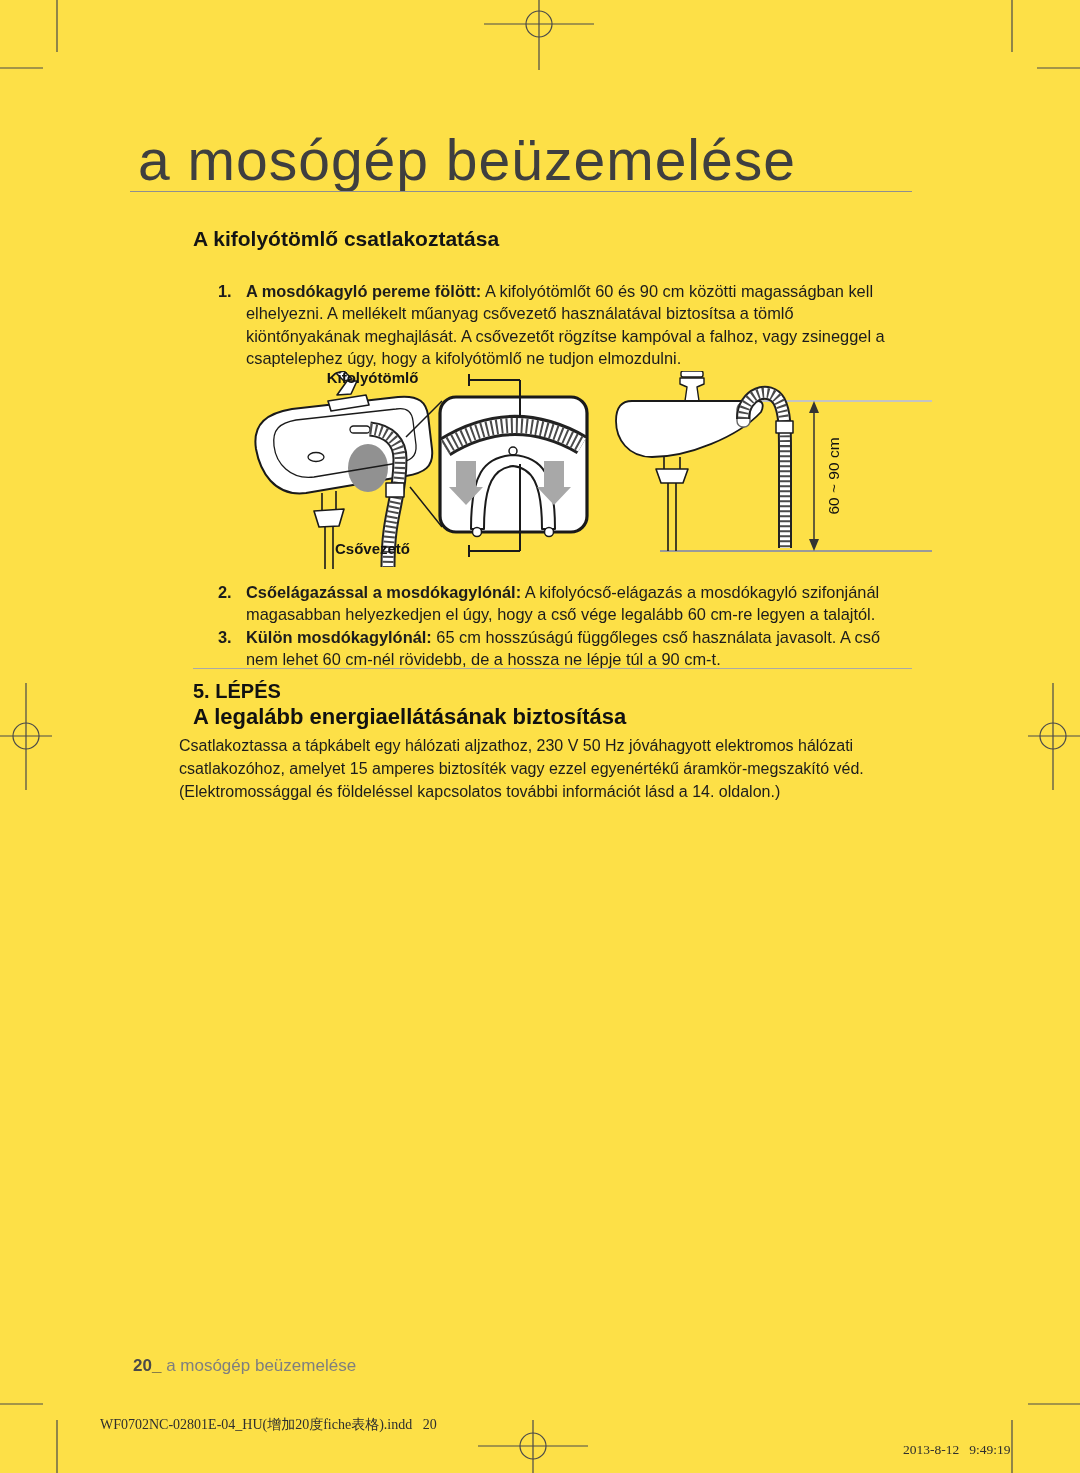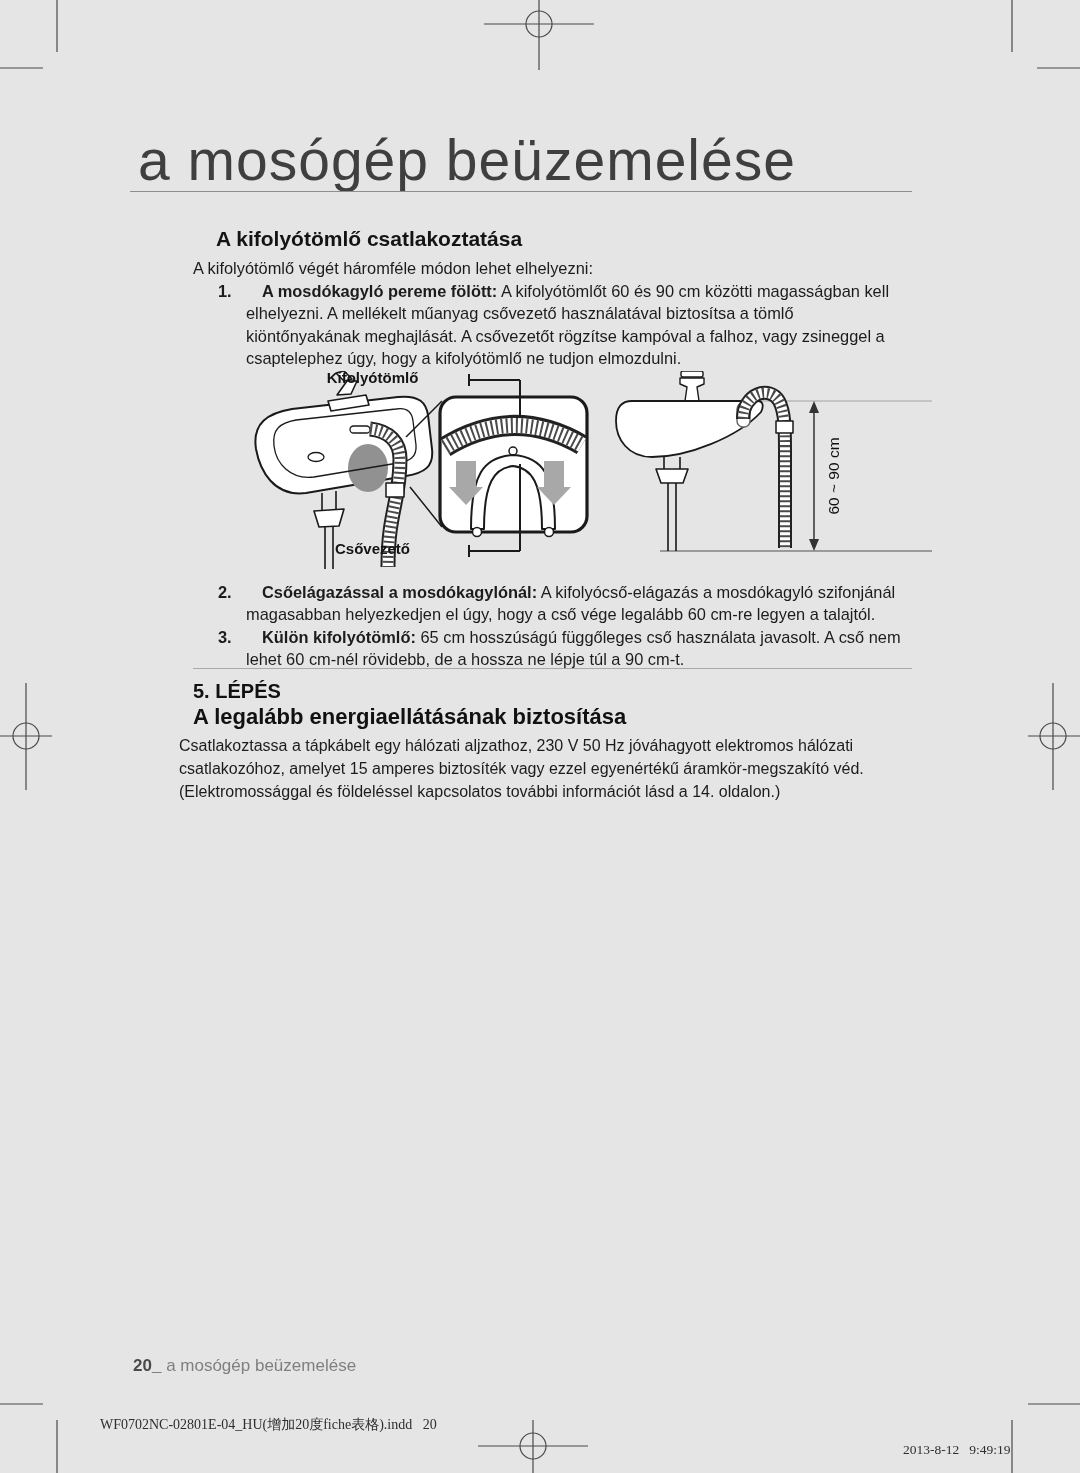--- a/index.html
+++ b/index.html
@@ -1,29 +1,29 @@
 <!DOCTYPE html>
 <html><head>
 <meta charset="utf-8">
 <style>
   html,body{margin:0;padding:0;background:#ffffff;}
-  #page{position:relative;width:1080px;height:1473px;background:#e5e5e5;overflow:hidden;
+  #page{position:relative;width:1080px;height:1473px;background:#fde047;overflow:hidden;
         font-family:"Liberation Sans",sans-serif;color:#1c1c1c;}
   .abs{position:absolute;}
   .cropmarks{position:absolute;left:0;top:0;pointer-events:none;}
   .page-title{left:138px;top:132px;font-size:57px;font-weight:200;color:#3f3f3f;
               letter-spacing:1px;line-height:1;}
   .title-rule{left:130px;top:191px;width:782px;height:1px;background:#8f8f8f;}
-  .sec-heading{left:193px;top:227px;font-size:21px;font-weight:700;color:#141414;margin-left:23px;}
+  .sec-heading{left:193px;top:227px;font-size:21px;font-weight:700;color:#141414;}
   .intro{left:193px;top:257px;font-size:16.4px;line-height:22.4px;}
   .olist{left:218px;width:690px;font-size:16.4px;line-height:22.4px;}
   .olist .row{display:flex;}
   .olist .num{width:28px;flex:0 0 28px;font-weight:700;}
   .olist .txt{flex:1;}
-  .olist .lead{font-weight:700;margin-left:16px;}
+  .olist .lead{font-weight:700;}
   .figure{left:240px;top:371px;}
   .fig-label{font-size:15px;font-weight:700;color:#141414;width:175px;text-align:center;}
   .rule2{left:193px;top:668px;width:719px;height:1px;background:#a9a9a9;}
   .step-label{left:193px;top:680px;font-size:20px;font-weight:700;color:#111;}
   .sec2-heading{left:193px;top:704px;font-size:22px;font-weight:700;color:#111;}
   .sec2-body{left:179px;top:734px;width:716px;font-size:16px;line-height:23px;}
   .footer{left:133px;top:1356px;font-size:17px;}
   .footer .pnum{font-weight:700;color:#4a4a4a;}
   .footer .plabel{color:#7f7f7f;}
   .print-info{font-family:"Liberation Serif",serif;font-size:14px;color:#2e2e2e;white-space:pre;}
@@ -57,21 +57,20 @@
         <path d="M533,1420 V1473 M478,1446 H588"></path>
           <circle cx="533" cy="1446" r="13"></circle>
       </g>
     </g>
   </svg>
 
   <div class="abs page-title">a mosógép beüzemelése</div>
   <div class="abs title-rule"></div>
 
   <div class="abs sec-heading">A kifolyótömlő csatlakoztatása</div>
-  <div class="abs intro">A kifolyótömlő végét háromféle módon lehet elhelyezni:</div>
 
   <div class="abs olist" style="top:280px;">
     <div class="row">
       <span class="num">1.</span>
       <span class="txt"><span class="lead">A mosdókagyló pereme fölött:</span><span> A kifolyótömlőt 60 és 90 cm közötti magasságban kell elhelyezni. A mellékelt műanyag csővezető használatával biztosítsa a tömlő kiöntőnyakának meghajlását. A csővezetőt rögzítse kampóval a falhoz, vagy zsineggel a csaptelephez úgy, hogy a kifolyótömlő ne tudjon elmozdulni.</span></span>
     </div>
   </div>
 
   <svg class="abs figure" width="700" height="205" viewBox="0 0 700 205">
 
@@ -153,21 +152,21 @@
   <div class="abs olist" style="top:581px;">
     <div class="row">
       <span class="num">2.</span>
       <span class="txt"><span class="lead">Csőelágazással a mosdókagylónál:</span><span> A kifolyócső-elágazás a mosdókagyló szifonjánál magasabban helyezkedjen el úgy, hogy a cső vége legalább 60 cm-re legyen a talajtól.</span></span>
     </div>
   </div>
 
   <div class="abs olist" style="top:626px;">
     <div class="row">
       <span class="num">3.</span>
-      <span class="txt"><span class="lead">Külön kifolyótömlő:</span><span> 65 cm hosszúságú függőleges cső használata javasolt. A cső nem lehet 60 cm-nél rövidebb, de a hossza ne lépje túl a 90 cm-t.</span></span>
+      <span class="txt"><span class="lead">Külön mosdókagylónál:</span><span> 65 cm hosszúságú függőleges cső használata javasolt. A cső nem lehet 60 cm-nél rövidebb, de a hossza ne lépje túl a 90 cm-t.</span></span>
     </div>
   </div>
 
   <div class="abs rule2"></div>
   <div class="abs step-label">5. LÉPÉS</div>
   <div class="abs sec2-heading">A legalább energiaellátásának biztosítása</div>
   <div class="abs sec2-body">Csatlakoztassa a tápkábelt egy hálózati aljzathoz, 230 V 50 Hz jóváhagyott elektromos hálózati csatlakozóhoz, amelyet 15 amperes biztosíték vagy ezzel egyenértékű áramkör-megszakító véd. (Elektromossággal és földeléssel kapcsolatos további információt lásd a 14. oldalon.)</div>
 
   <div class="abs footer">
     <span class="pnum">20</span><span class="pnum">_</span>

